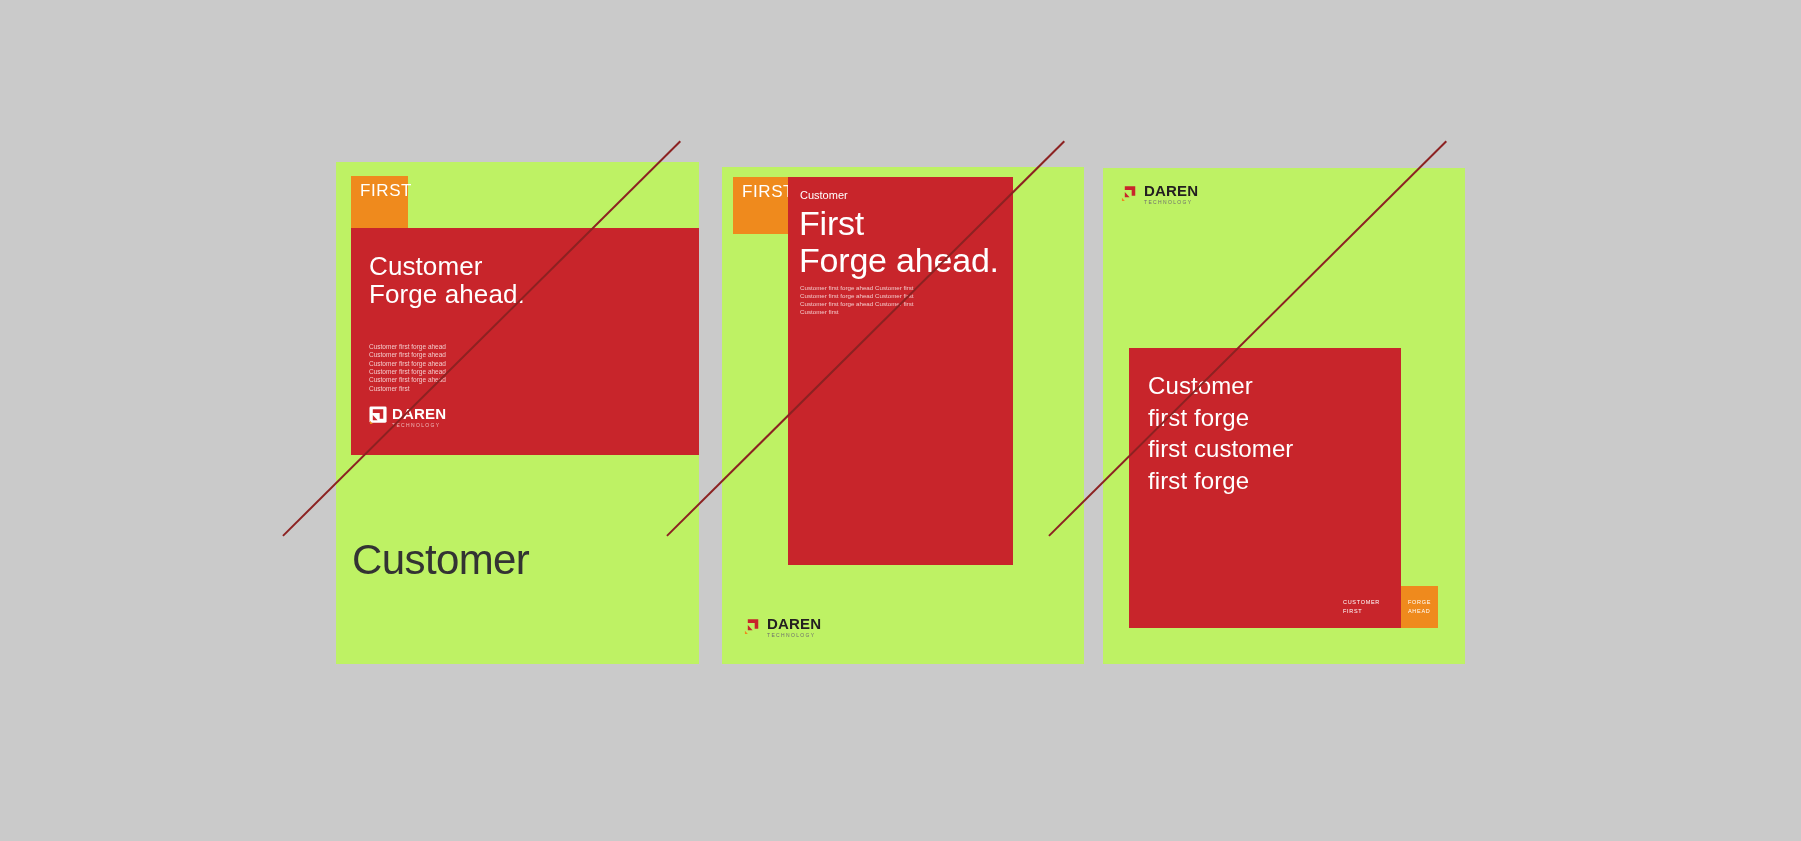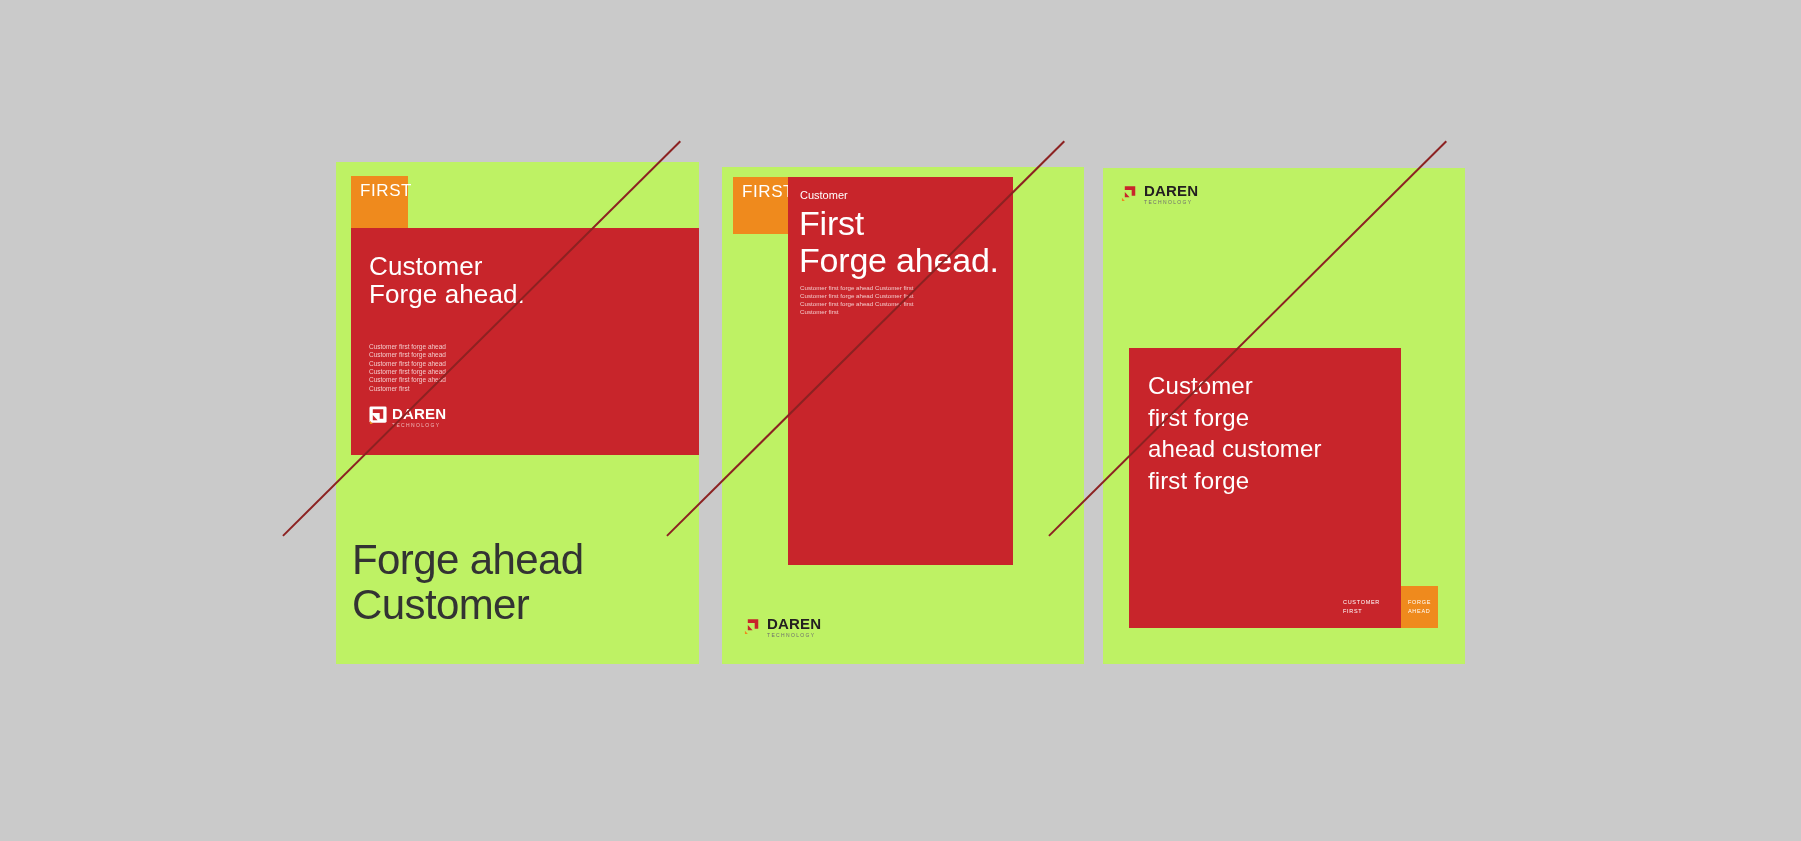--- a/index.html
+++ b/index.html
@@ -191,21 +191,20 @@
           </svg>
         </span>
         <span class="logo-words">
           <span class="logo-name">DAREN</span>
           <span class="logo-sub">TECHNOLOGY</span>
         </span>
       </div>
     </div>
 
     <div class="bigdark" style="position:absolute; left:16px; top:375px;">
-      <div>Forge ahead</div>
       <div>Customer</div>
     </div>
   </div>
 
   <div class="poster" style="left:722px; top:167px; width:362px; height:497px;">
 
     <div class="first-tab" style="left:11px; top:10px; width:55px; height:57px; padding:6px 0 0 9px;">
       <span>FIRST</span>
     </div>
 
@@ -255,21 +254,21 @@
         <span class="logo-name">DAREN</span>
         <span class="logo-sub">TECHNOLOGY</span>
       </span>
     </div>
 
     <div class="red-block" style="left:26px; top:180px; width:272px; height:280px;">
 
       <div class="stack-title" style="position:absolute; left:19px; top:22px;">
         <div>Customer</div>
         <div>first forge</div>
-        <div>ahead customer</div>
+        <div>first customer</div>
         <div>first forge</div>
       </div>
     </div>
 
     <div class="badge red" style="left:233px; top:418px; width:65px; height:42px; padding-left:7px;">
       <span>CUSTOMER</span>
       <span>FIRST</span>
     </div>
 
     <div class="badge orange" style="left:298px; top:418px; width:37px; height:42px; padding-left:7px;">

